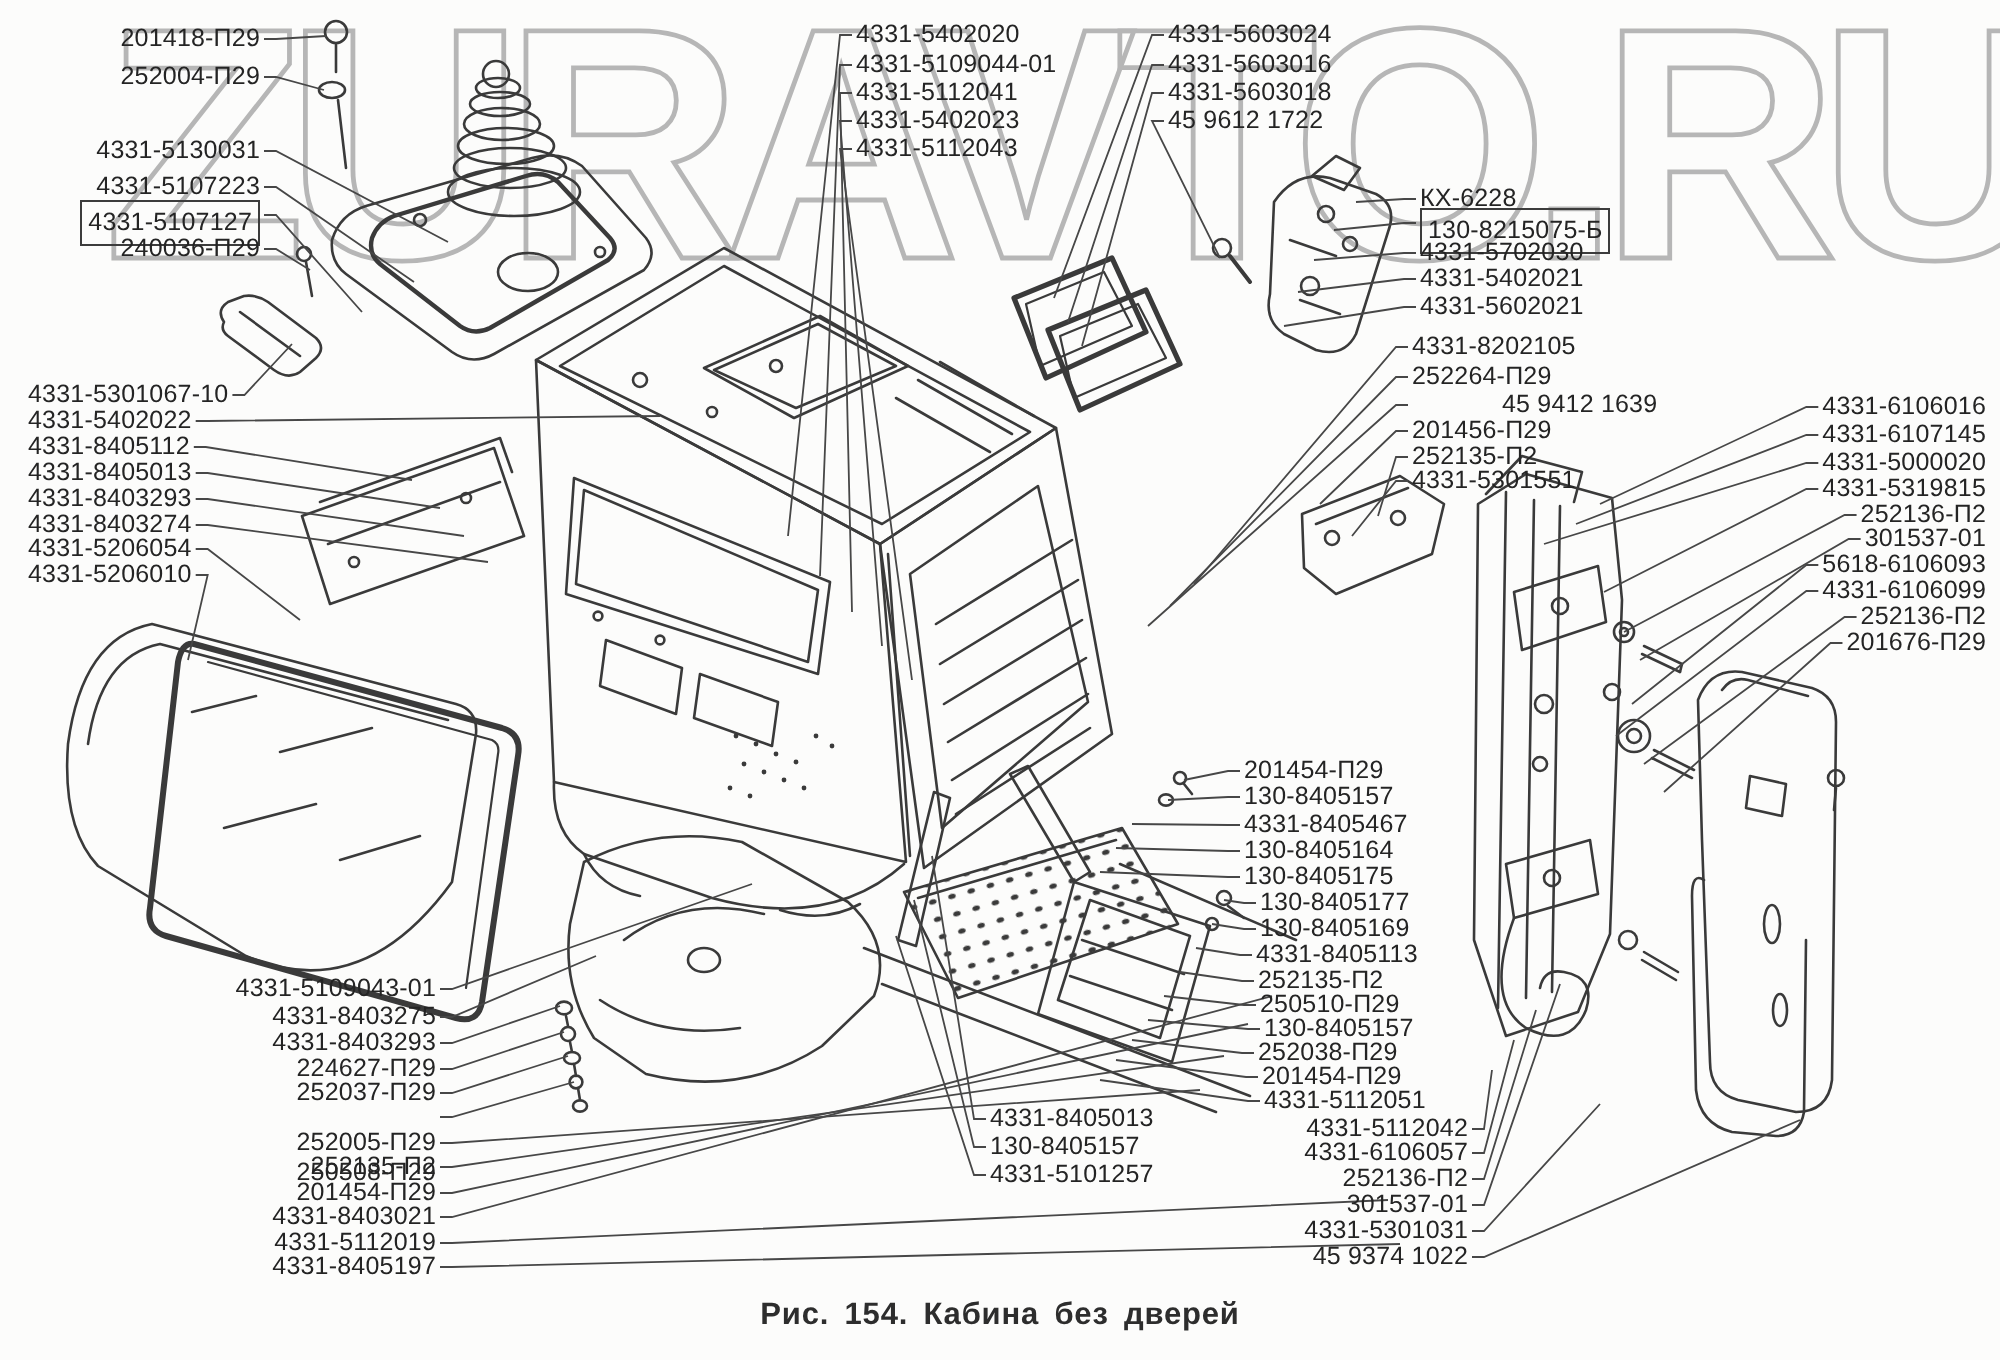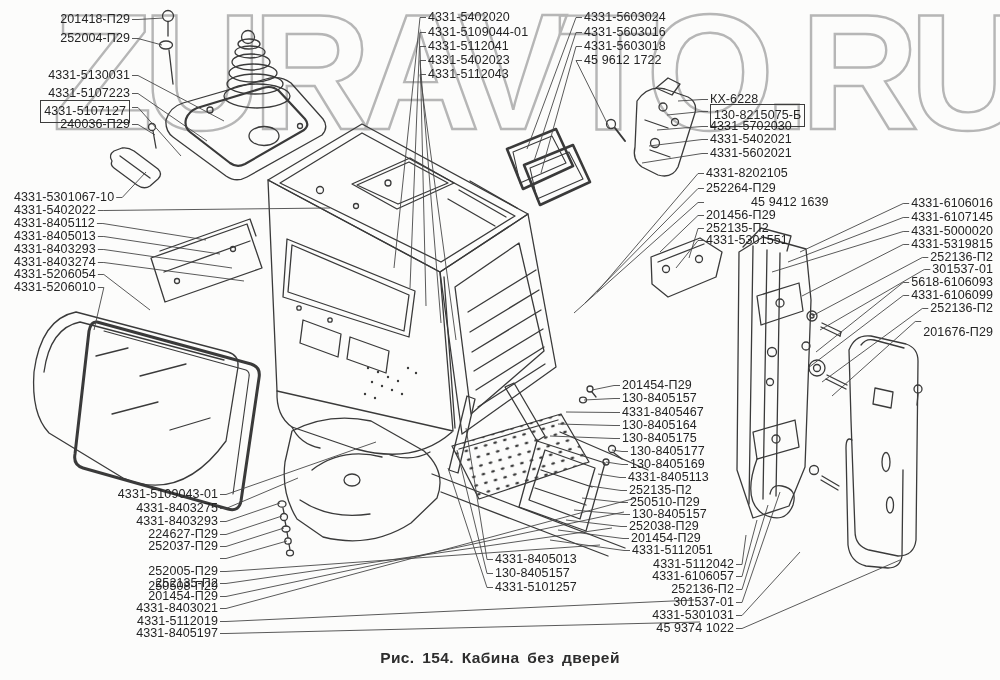--- a/index.html
+++ b/index.html
@@ -334,21 +334,21 @@
       <div class="part-label" style="top: 234px; left: 706px;">4331-5301551</div>
       <div class="part-label" style="top: 197px; right: 7px;">4331-6106016</div>
       <div class="part-label" style="top: 211px; right: 7px;">4331-6107145</div>
       <div class="part-label" style="top: 225px; right: 7px;">4331-5000020</div>
       <div class="part-label" style="top: 238px; right: 7px;">4331-5319815</div>
       <div class="part-label" style="top: 251px; right: 7px;">252136-П2</div>
       <div class="part-label" style="top: 263px; right: 7px;">301537-01</div>
       <div class="part-label" style="top: 276px; right: 7px;">5618-6106093</div>
       <div class="part-label" style="top: 289px; right: 7px;">4331-6106099</div>
       <div class="part-label" style="top: 302px; right: 7px;">252136-П2</div>
-      <div class="part-label" style="top: 326px; right: 7px; text-align: center;">201676-П29</div>
+      <div class="part-label" style="top: 315px; right: 7px; text-align: center;">201676-П29</div>
       <div class="part-label" style="top: 191px; left: 14px;">4331-5301067-10</div>
       <div class="part-label" style="top: 204px; left: 14px;">4331-5402022</div>
       <div class="part-label" style="top: 217px; left: 14px;">4331-8405112</div>
       <div class="part-label" style="top: 230px; left: 14px;">4331-8405013</div>
       <div class="part-label" style="top: 243px; left: 14px;">4331-8403293</div>
       <div class="part-label" style="top: 256px; left: 14px;">4331-8403274</div>
       <div class="part-label" style="top: 268px; left: 14px;">4331-5206054</div>
       <div class="part-label" style="top: 281px; left: 14px;">4331-5206010</div>
       <div class="part-label" style="top: 379px; left: 622px;">201454-П29</div>
       <div class="part-label" style="top: 392px; left: 622px;">130-8405157</div>

